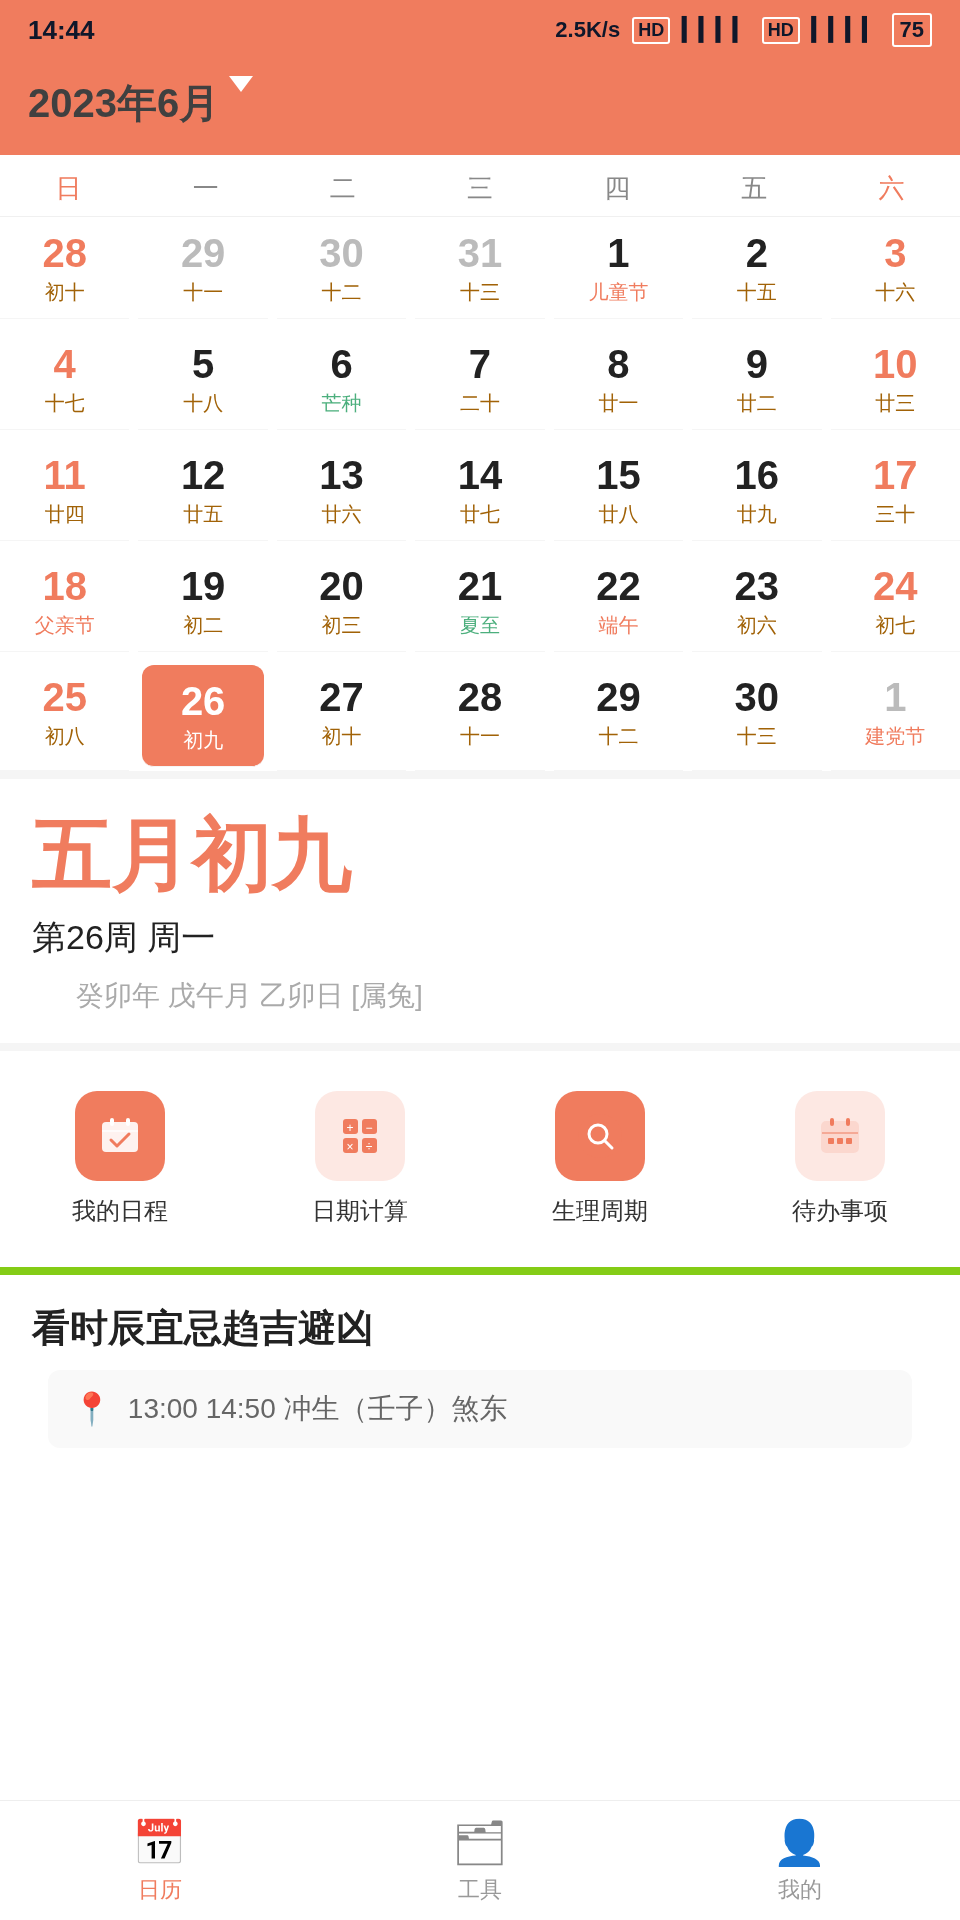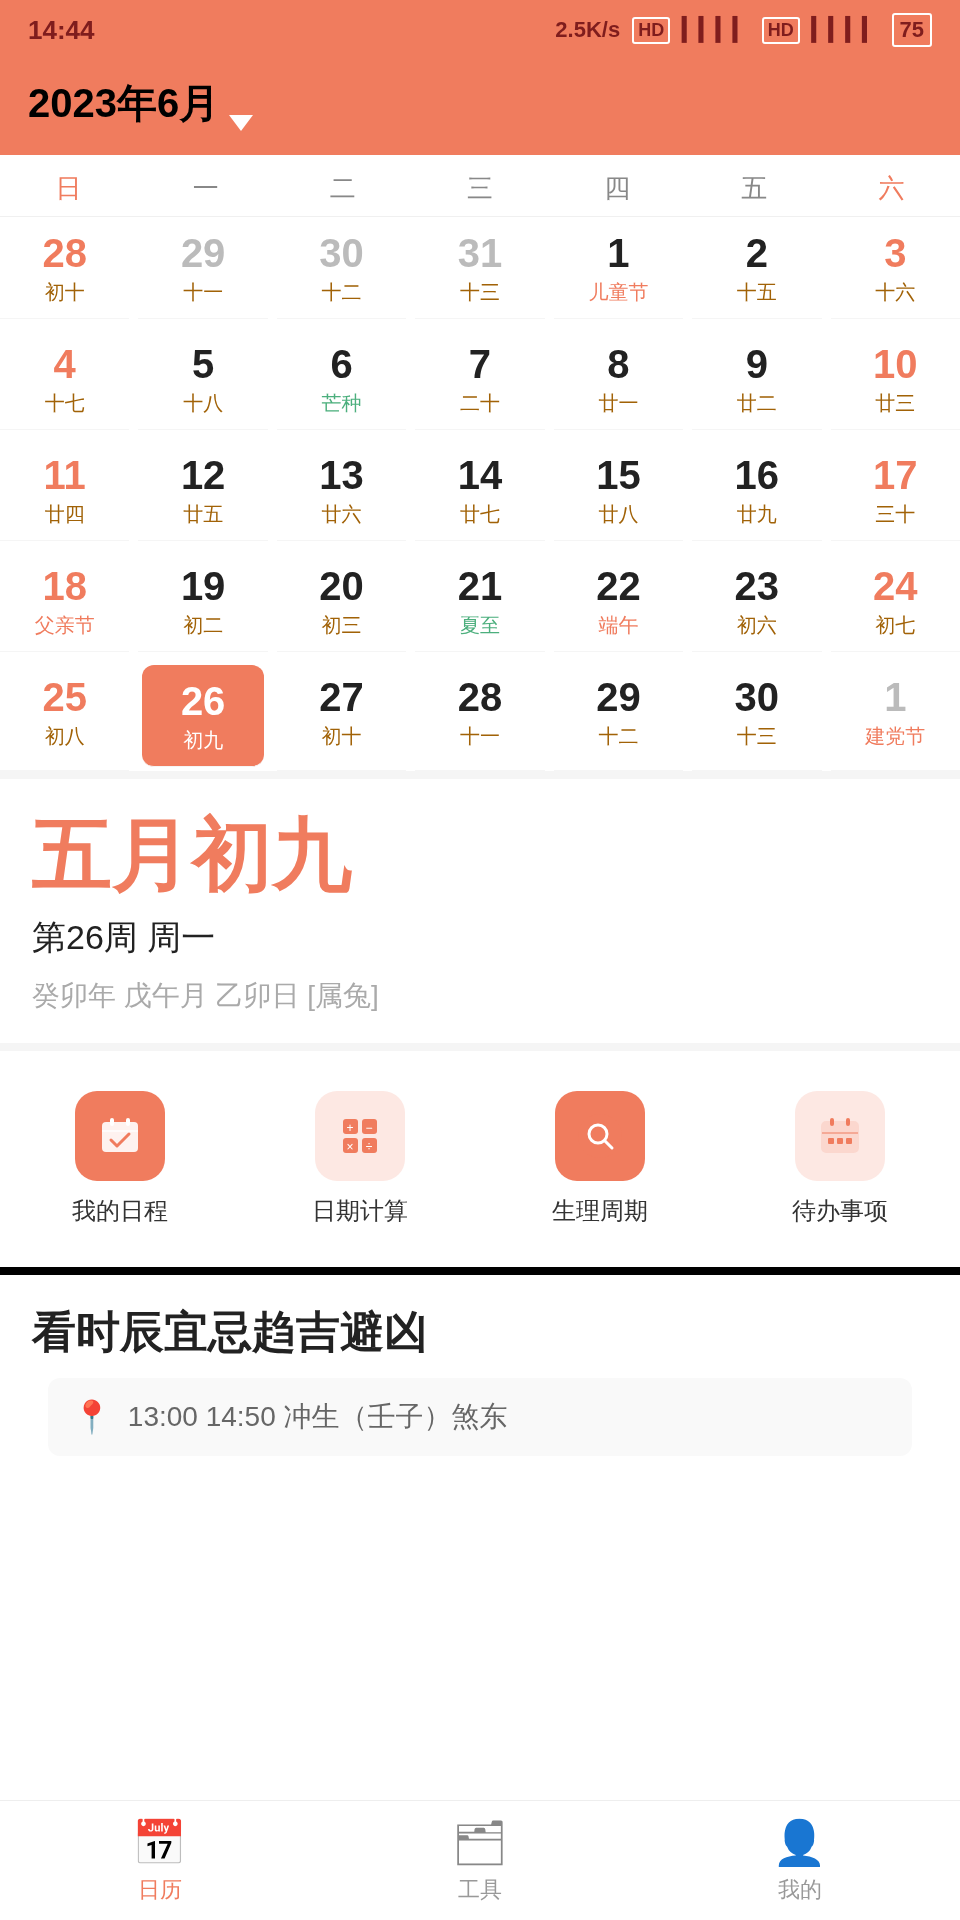--- a/index.html
+++ b/index.html
@@ -8,21 +8,21 @@
       width: 960px;
       min-height: 1920px;
       background: #fff;
       font-family: -apple-system, 'PingFang SC', 'Helvetica Neue', sans-serif;
       overflow-x: hidden;
     }
 
     
     .status-bar {
       background: #f07c5e;
-      color: #7f1d1d;
+      color: #0f172a;
       display: flex;
       justify-content: space-between;
       align-items: center;
       padding: 10px 28px;
       height: 60px;
       font-size: 26px;
       font-weight: 600;
     }
     .status-right {
       display: flex;
@@ -32,25 +32,25 @@
     }
 
     
     .header {
       background: #f07c5e;
       padding: 16px 28px 24px;
       color: white;
     }
     .month-title {
       display: flex;
-      align-items: flex-end;
+      align-items: flex-start;
       gap: 10px;
       font-size: 40px;
       font-weight: 700;
-      color: #000000;
+      color: #404040;
     }
     .dropdown-arrow {
       width: 0;
       height: 0;
       border-left: 12px solid transparent;
       border-right: 12px solid transparent;
       border-top: 16px solid white;
       display: inline-block;
     }
 
@@ -128,20 +128,21 @@
     }
     .week-info {
       font-size: 34px;
       color: #222;
       margin-bottom: 16px;
       font-weight: 500;
     }
     .ganzhi-info {
       font-size: 28px;
       color: #aaa;
+      margin-left: 44px;
     }
 
     
     .feature-grid {
       display: grid;
       grid-template-columns: repeat(4, 1fr);
       padding: 30px 0;
       border-top: 8px solid #f5f5f5;
     }
     .feature-item {
@@ -162,25 +163,25 @@
       font-size: 44px;
     }
     .feature-label {
       font-size: 24px;
       color: #333;
       text-align: right;
     }
 
     
     .section-title {
-      font-size: 44px;
+      font-size: 38px;
       font-weight: 700;
       color: #222;
       padding: 28px 32px 16px;
-      border-top: 8px solid #000000;
+      border-top: 8px solid #84cc16;
     }
 
     .time-preview {
       padding: 0 32px 16px;
       font-size: 28px;
       color: #666;
       background: #f9f9f9;
       margin: 0 24px;
       border-radius: 12px;
       padding: 20px 24px;

